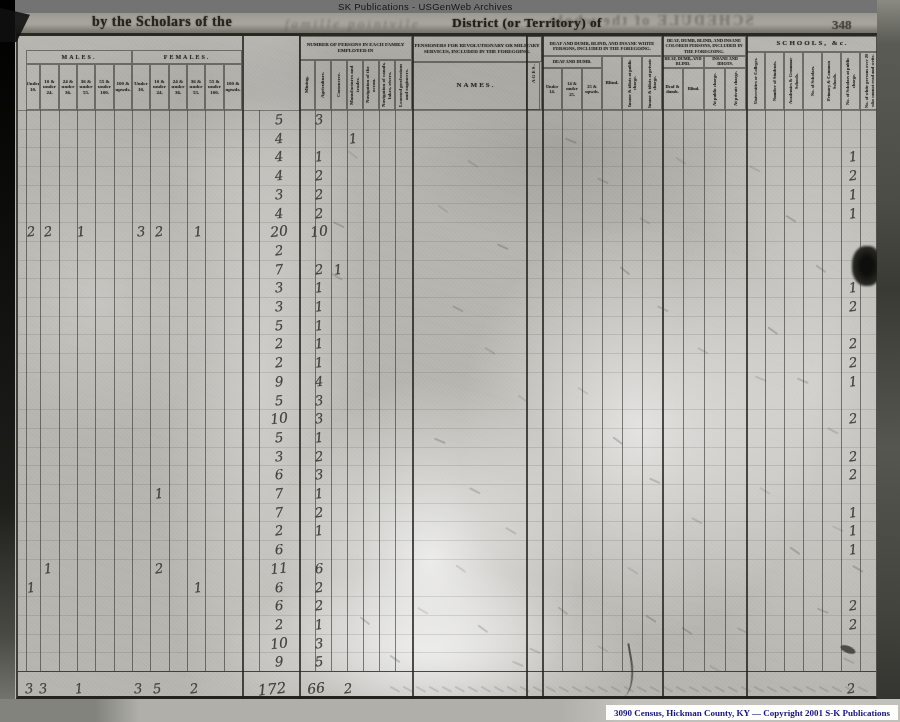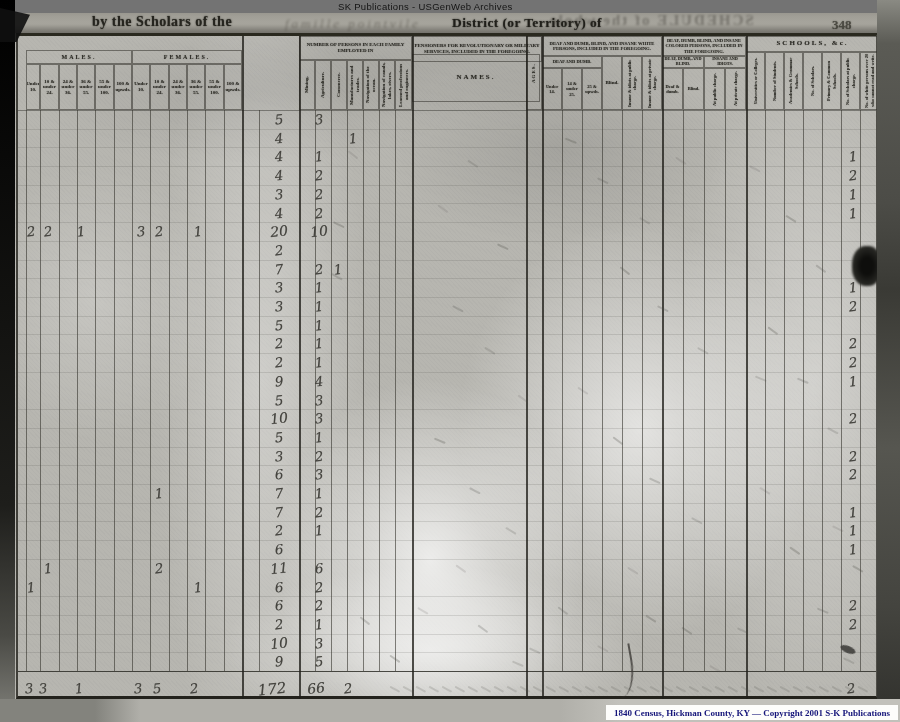--- a/index.html
+++ b/index.html
@@ -110,21 +110,21 @@
     <div class="hc" style="left:281px;top:0;width:113px;height:24px;font-size:5px;">NUMBER OF PERSONS IN EACH FAMILY EMPLOYED IN</div>
     <div class="hc vt" style="left:281px;top:24px;width:16px;height:50px;font-size:5px;">Mining.</div>
     <div class="hc vt" style="left:297px;top:24px;width:16px;height:50px;font-size:5px;">Agriculture.</div>
     <div class="hc vt" style="left:313px;top:24px;width:16px;height:50px;font-size:5px;">Commerce.</div>
     <div class="hc vt" style="left:329px;top:24px;width:16px;height:50px;font-size:5px;">Manufactures and trades.</div>
     <div class="hc vt" style="left:345px;top:24px;width:16px;height:50px;font-size:5px;">Navigation of the ocean.</div>
     <div class="hc vt" style="left:361px;top:24px;width:16px;height:50px;font-size:5px;">Navigation of canals, lakes, rivers.</div>
     <div class="hc vt" style="left:377px;top:24px;width:17px;height:50px;font-size:5px;">Learned professions and engineers.</div>
 
     <div class="hc" style="left:394px;top:0;width:130px;height:26px;font-size:5px;">PENSIONERS FOR REVOLUTIONARY OR MILITARY SERVICES, INCLUDED IN THE FOREGOING.</div>
-    <div class="hc" style="left:394px;top:18px;width:128px;height:48px;font-size:7px;letter-spacing:2px;">NAMES.</div>
+    <div class="hc" style="left:394px;top:26px;width:128px;height:48px;font-size:7px;letter-spacing:2px;">NAMES.</div>
     <div class="hc vt" style="left:508px;top:0;width:16px;height:74px;font-size:5px;letter-spacing:1px;">AGES.</div>
 
     <div class="hc" style="left:524px;top:0;width:120px;height:20px;font-size:4.7px;">DEAF AND DUMB, BLIND, AND INSANE WHITE PERSONS, INCLUDED IN THE FOREGOING.</div>
     <div class="hc" style="left:524px;top:20px;width:60px;height:12px;font-size:4.5px;">DEAF AND DUMB.</div>
     <div class="hc" style="left:524px;top:32px;width:20px;height:42px;font-size:4.5px;">Under 14.</div>
     <div class="hc" style="left:544px;top:32px;width:20px;height:42px;font-size:4.5px;">14 &amp; under 25.</div>
     <div class="hc" style="left:564px;top:32px;width:20px;height:42px;font-size:4.5px;">25 &amp; upwds.</div>
     <div class="hc" style="left:584px;top:20px;width:20px;height:54px;font-size:5px;">Blind.</div>
     <div class="hc vt" style="left:604px;top:20px;width:20px;height:54px;font-size:4.5px;">Insane &amp; idiots at public charge.</div>
     <div class="hc vt" style="left:624px;top:20px;width:20px;height:54px;font-size:4.5px;">Insane &amp; idiots at private charge.</div>
@@ -378,16 +378,16 @@
   <div class="blob"></div>
   <div class="blob2"></div>
   <div class="curve"></div>
 
   <div class="left-band"></div>
   <div class="corner-tl"></div>
   <div class="right-band"></div>
 
   <div class="bottom-strip">
     <div class="footer-box">
-      <span>1840 Census, Hickman County, KY — Copyright 2001 S-K Publications</span>
+      <span>3090 Census, Hickman County, KY — Copyright 2001 S-K Publications</span>
     </div>
   </div>
 </div>
 
 </body></html>

